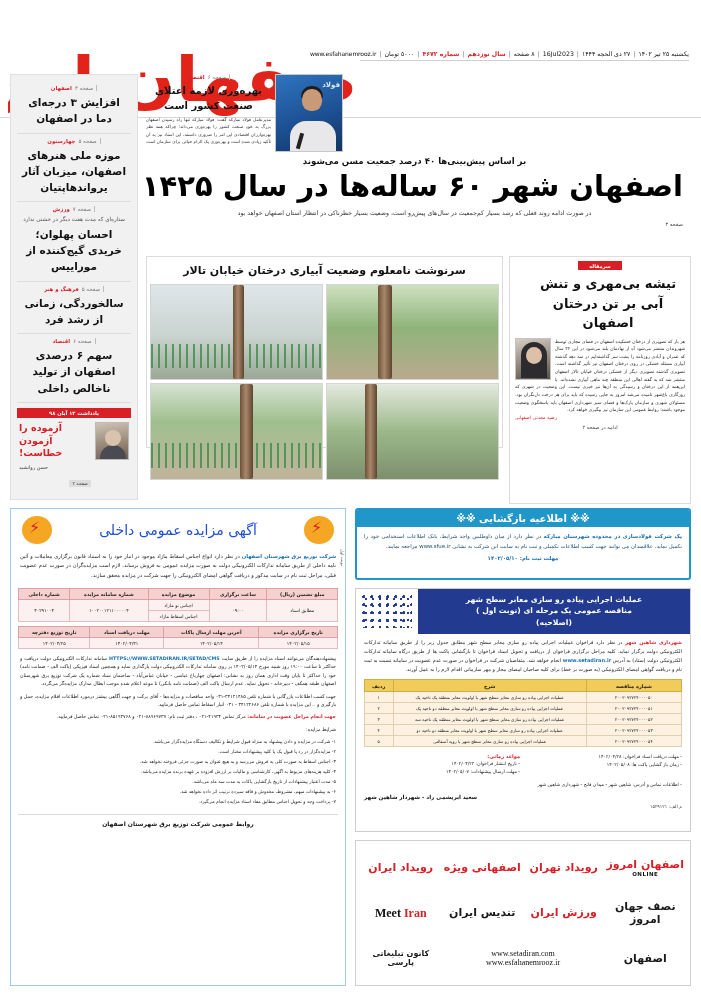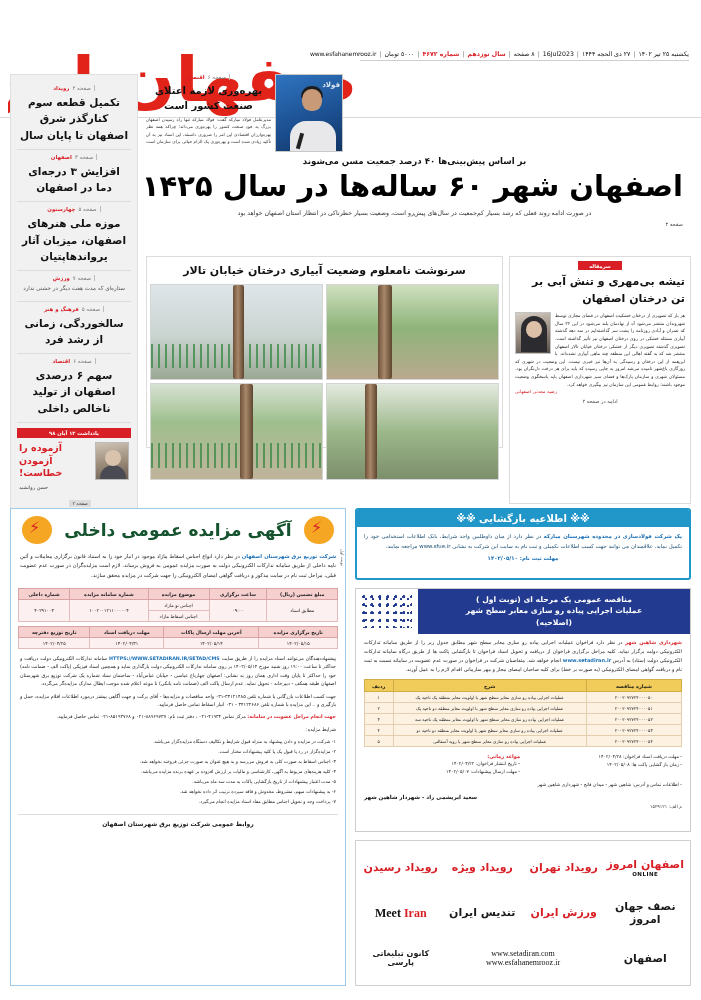--- a/index.html
+++ b/index.html
@@ -246,22 +246,22 @@
     border: 1px solid #dcdcdc;
     padding: 4px 5px;
   }
   .ed-tag {
     display:block; margin: 0 auto 4px auto;
     width: 44px; text-align: center;
     background: #d81f26; color: #fff;
     font-size: 5px; font-weight: bold; padding: 1.5px 0;
   }
   .ed-title {
-    font-size: 11px; font-weight: bold; color: #111;
-    text-align: right; line-height: 1.5; margin-bottom: 5px; margin-left: 16px;
+    font-size: 13px; font-weight: bold; color: #111;
+    text-align: center; line-height: 1.5; margin-bottom: 5px; margin-left: 16px;
   }
   .ed-photo {
     float: left; width: 36px; height: 42px; margin: 0 4px 3px 0;
     background: linear-gradient(165deg,#d8cfc4,#8d8075 60%,#55504a);
     border: 1px solid #c3c3c3; position: relative; overflow: hidden;
   }
   .ed-photo::after {
     content:""; position:absolute; left:10px; top:8px;
     width:16px; height:17px; border-radius:50%; background:#dcc0a8;
   }
@@ -294,21 +294,21 @@
   }
   .auc-logo { width: 30px; height: 28px; position: relative; }
   .auc-logo .bolt {
     position: absolute; inset: 0;
     background: #f5a623; border-radius: 50%;
   }
   .auc-logo .bolt::after {
     content:"⚡"; position:absolute; left:7px; top:2px;
     font-size:16px; color:#d81f26;
   }
-  .auc-title { font-size: 17px; font-weight: bold; color: #14532d; }
+  .auc-title { font-size: 14px; font-weight: normal; color: #1d4ed8; }
   .auc-intro {
     font-size: 5.2px; line-height: 1.8; color: #222;
     text-align: justify; padding: 2px 2px 4px 2px;
   }
   .auc-intro b { color: #1a6fb5; }
 
   table.auc { width: 100%; border-collapse: collapse; margin: 4px 0; }
   table.auc th {
     background: #f6cfcf; border: 1px solid #d9a3a3;
     font-size: 4.8px; font-weight: bold; color: #1a1a1a;
@@ -471,27 +471,20 @@
       <span class="sep">|</span>
       <span class="url">www.esfahanemrooz.ir</span>
     </div>
     <div class="logo-wrap">
       <div class="logo-text">اصفهان امروز</div>
     </div>
   </div>
 
   <div class="sidebar">
 
-    <div class="side-item">
-      <div class="kicker">
-        <span class="k-page">صفحه ۲</span>
-        <span class="k-name">رویداد</span>
-      </div>
-      <div class="side-head">تکمیل قطعه سوم کنارگذر شرق اصفهان تا پایان سال</div>
-    </div>
 
     <div class="side-item">
       <div class="kicker">
         <span class="k-page">صفحه ۳</span>
         <span class="k-name">اصفهان</span>
       </div>
       <div class="side-head">افزایش ۳ درجه‌ای دما در اصفهان</div>
     </div>
 
     <div class="side-item">
@@ -501,20 +494,21 @@
       </div>
       <div class="side-head">موزه ملی هنرهای اصفهان، میزبان آثار یرواندهاپتیان</div>
     </div>
 
     <div class="side-item">
       <div class="kicker">
         <span class="k-page">صفحه ۷</span>
         <span class="k-name">ورزش</span>
       </div>
       <div class="side-sub">ستاره‌ای که مدت هفت دیگر در خشنی ندارد</div>
+      <div class="side-head">احسان پهلوان؛ خریدی گیج‌کننده از موراییس</div>
     </div>
 
     <div class="side-item">
       <div class="kicker">
         <span class="k-page">صفحه ۵</span>
         <span class="k-name">فرهنگ و هنر</span>
       </div>
       <div class="side-head">سالخوردگی، زمانی از رشد فرد</div>
     </div>
 
@@ -680,22 +674,22 @@
       <span>در نظر دارد از میان داوطلبین واجد شرایط، بانک اطلاعات استخدامی خود را تکمیل نماید. علاقمندان می توانند جهت کسب اطلاعات تکمیلی و ثبت نام به سایت این شرکت به نشانی</span>
       <span class="u">www.sfue.ir</span>
       <span>مراجعه نمایند.</span>
       <span class="hire-deadline">مهلت ثبت نام: ۱۴۰۲/۰۵/۱۰</span>
     </div>
   </div>
 
   <div class="tender">
     <div class="tender-top">
       <div class="tender-headings">
+        <div>عملیات اجرایی پیاده رو سازی معابر سطح شهر</div>
         <div>مناقصه عمومی یک مرحله ای (نوبت اول )</div>
-        <div>عملیات اجرایی پیاده رو سازی معابر سطح شهر</div>
         <div>(اصلاحیه)</div>
       </div>
       <div class="tender-emblem">
         <div class="dots"></div>
       </div>
     </div>
     <div class="tender-intro">
       <span class="org">شهرداری شاهین شهر</span>
       <span>در نظر دارد فراخوان عملیات اجرایی پیاده رو سازی معابر سطح شهر مطابق جدول زیر را از طریق سامانه تدارکات الکترونیکی دولت برگزار نماید.</span>
       <span>کلیه مراحل برگزاری فراخوان از دریافت و تحویل اسناد فراخوان تا بازگشایی پاکت ها از طریق درگاه سامانه تدارکات الکترونیکی دولت (ستاد) به آدرس</span>
@@ -773,22 +767,22 @@
     <div class="tender-sign">سعید ابریشمی راد - شهردار شاهین شهر</div>
     <div class="tender-code">م الف: ۱۵۲۹۱۲۱</div>
   </div>
 
   <div class="adrow">
     <div class="brand">
       <span>اصفهان امروز</span>
       <div class="sub">ONLINE</div>
     </div>
     <div class="brand">رویداد تهران</div>
-    <div class="brand">رویداد ویژه</div>
-    <div class="brand">رویداد رسیدن</div>
+    <div class="brand">اصفهانی ویژه</div>
+    <div class="brand">رویداد ایران</div>
 
     <div class="brand dark">نصف جهان امروز</div>
     <div class="brand">ورزش ایران</div>
     <div class="brand dark">تندیس ایران</div>
     <div class="brand meet">
       <span>Meet </span><em>Iran</em>
     </div>
 
     <div class="brand dark">اصفهان</div>
     <div class="brand urls">

